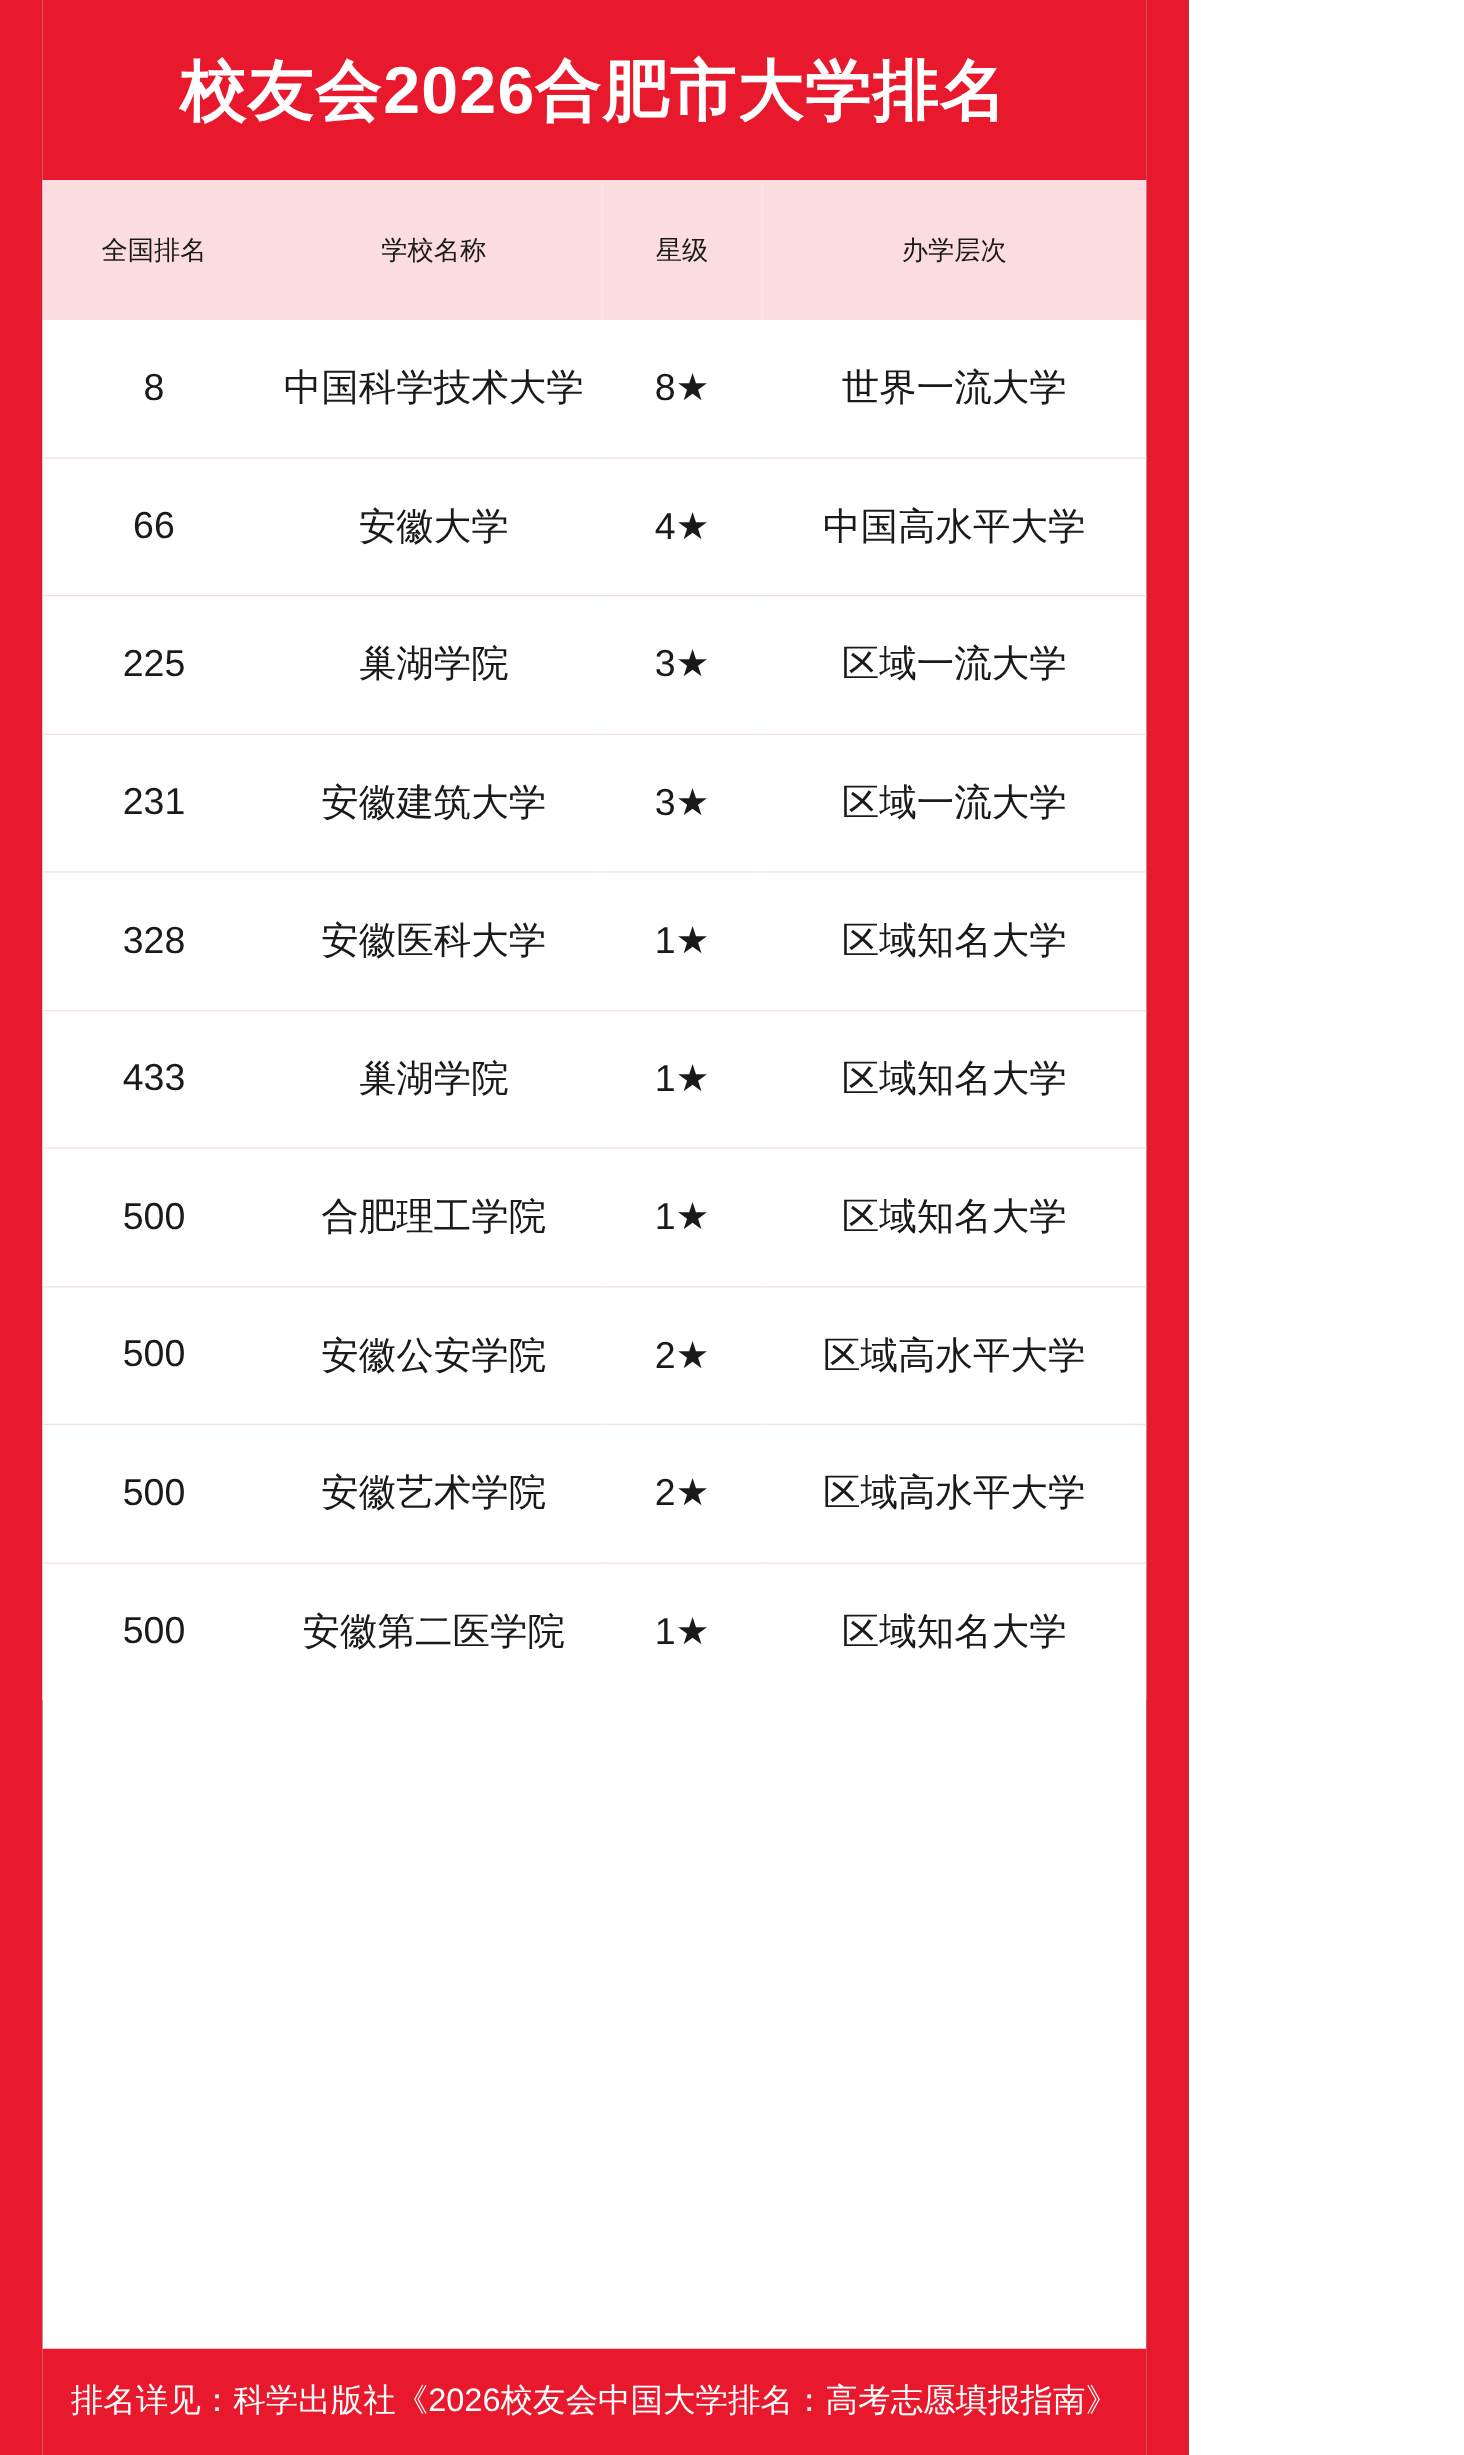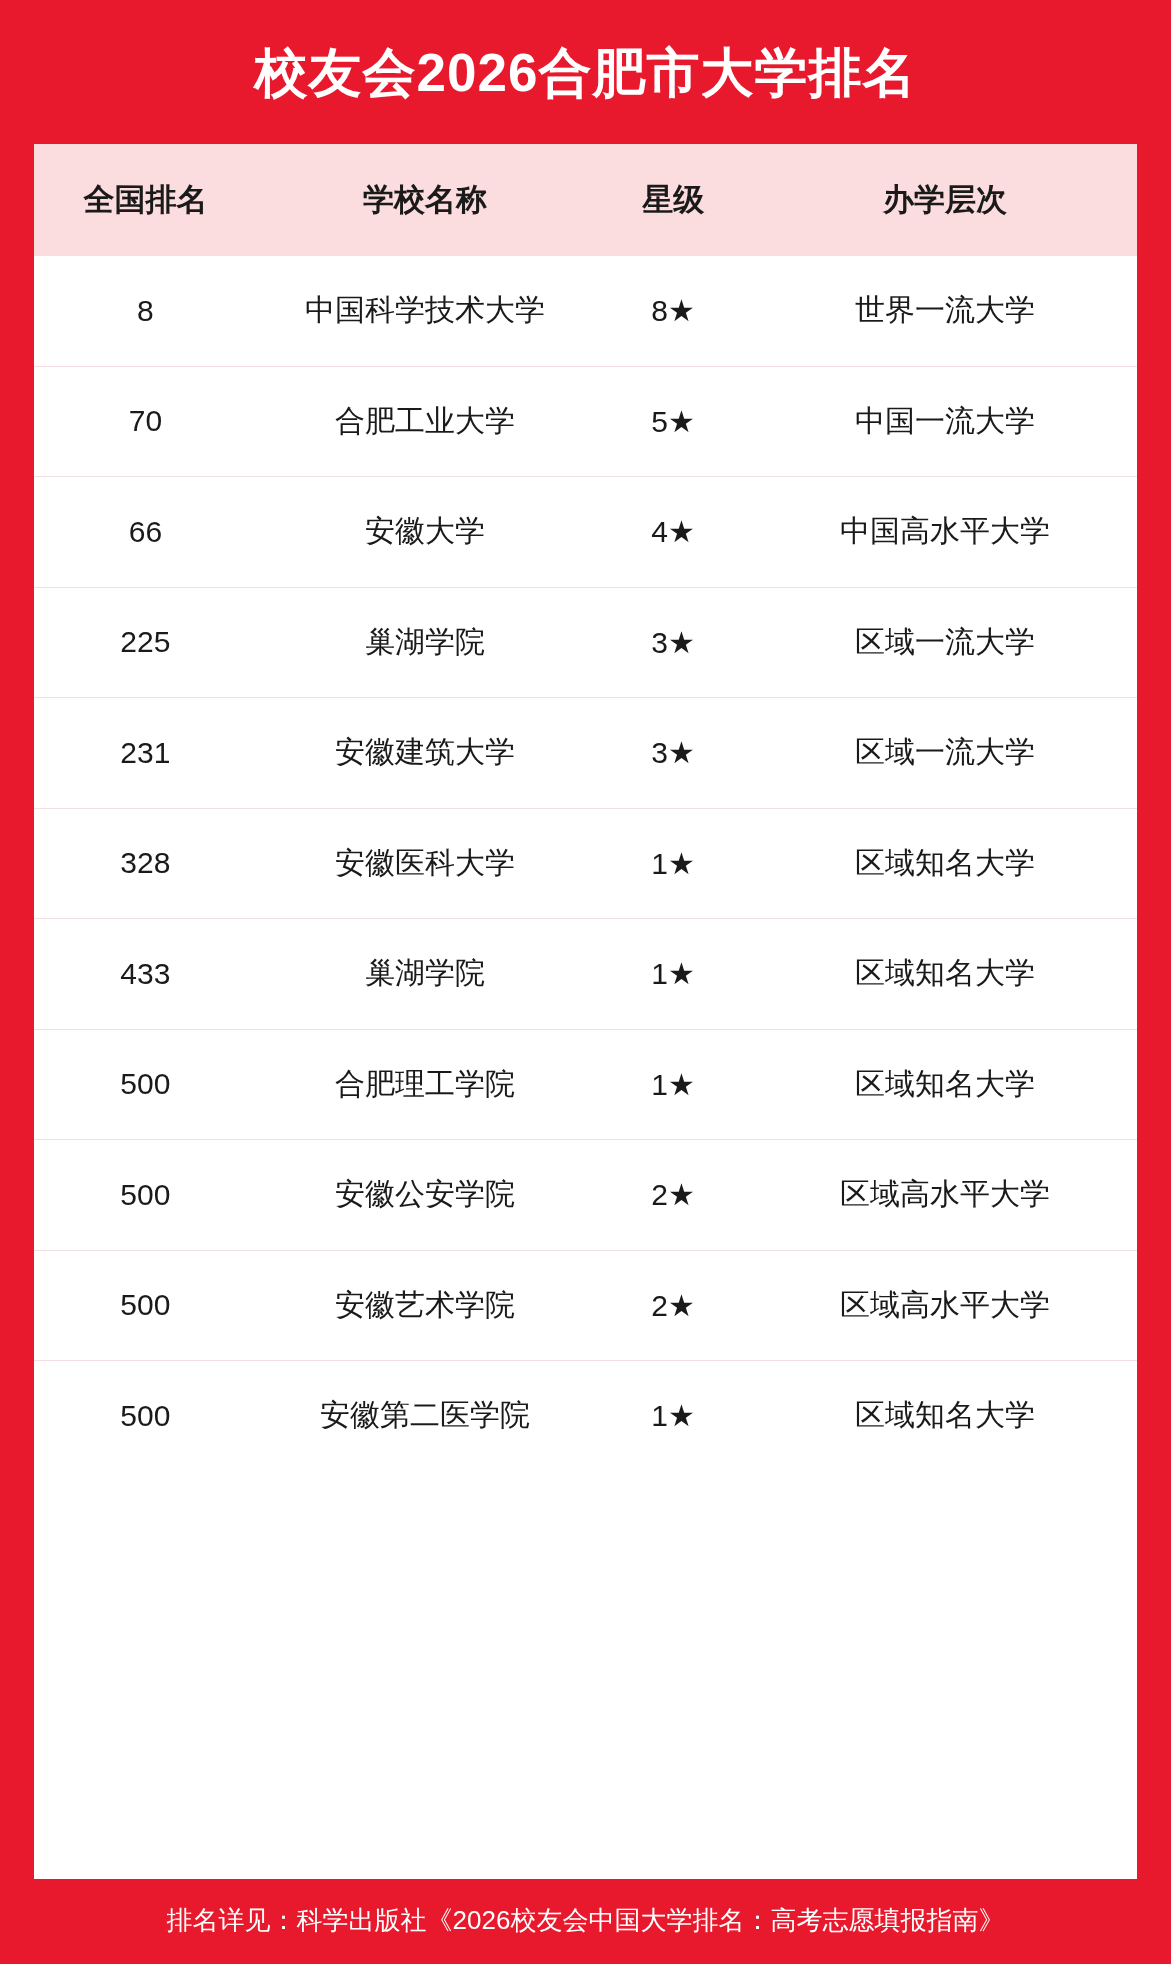--- a/index.html
+++ b/index.html
@@ -7,21 +7,21 @@
     padding: 0;
     background: #ffffff;
   }
   body {
     width: 1171px;
     height: 1964px;
     font-family: "Liberation Sans", "DejaVu Sans", sans-serif;
     overflow: hidden;
   }
   .page {
-    width: 1171px;
+    width: 951px;
     height: 1964px;
     position: relative;
     background: #0c4a6e;
     box-sizing: border-box;
   }
   
   .side-band {
     position: absolute;
     top: 0;
     bottom: 0;
@@ -66,22 +66,22 @@
     flex: 0 0 auto;
   }
   table.rank-table col.c1 { width: 20.2%; }
   table.rank-table col.c2 { width: 30.5%; }
   table.rank-table col.c3 { width: 14.5%; }
   table.rank-table col.c4 { width: 34.8%; }
 
   thead th {
     background: #fbdcdf;
     color: #1a1a1a;
-    font-size: 31px;
-    font-weight: bold;
+    font-size: 21px;
+    font-weight: normal;
     height: 112px;
     text-align: center;
     vertical-align: middle;
     padding: 0;
   }
 
   tbody td {
     height: 109.5px;
     font-size: 30px;
     color: #1a1a1a;
@@ -139,26 +139,20 @@
         </tr>
       </thead>
       <tbody>
         <tr>
           <td class="rank">8</td>
           <td class="name">中国科学技术大学</td>
           <td class="star">8★</td>
           <td class="level">世界一流大学</td>
         </tr>
         <tr>
-          <td class="rank">70</td>
-          <td class="name">合肥工业大学</td>
-          <td class="star">5★</td>
-          <td class="level">中国一流大学</td>
-        </tr>
-        <tr>
           <td class="rank">66</td>
           <td class="name">安徽大学</td>
           <td class="star">4★</td>
           <td class="level">中国高水平大学</td>
         </tr>
         <tr>
           <td class="rank">225</td>
           <td class="name">巢湖学院</td>
           <td class="star">3★</td>
           <td class="level">区域一流大学</td>

